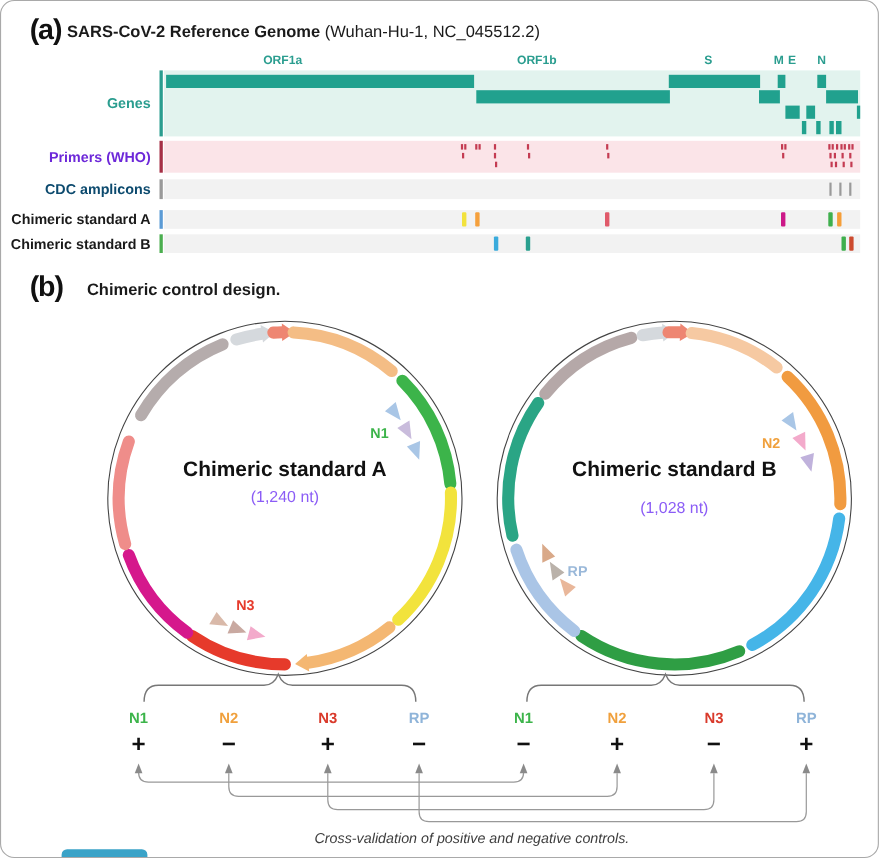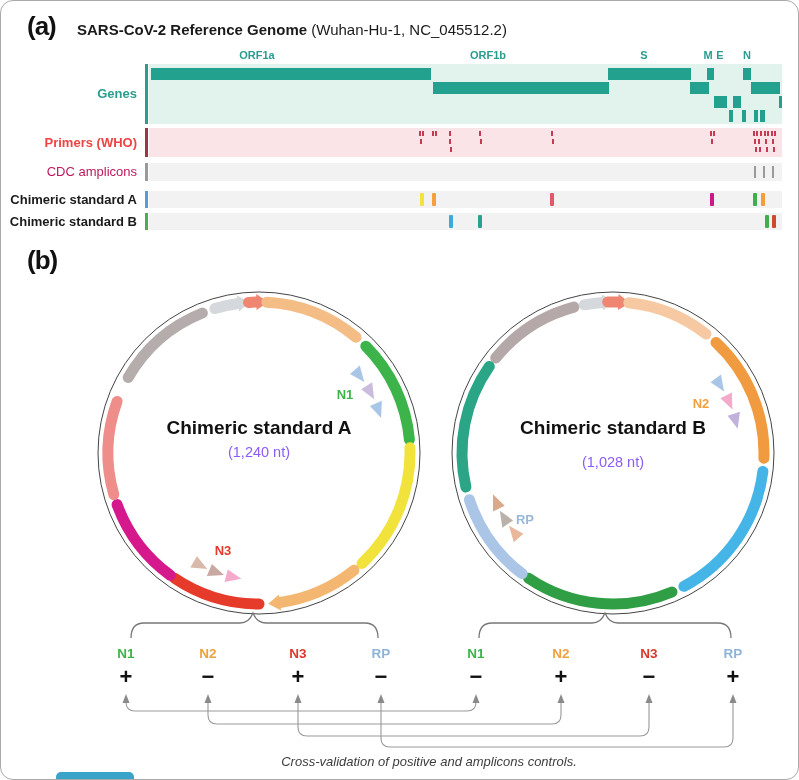--- a/index.html
+++ b/index.html
@@ -79,30 +79,31 @@
       <polygon points="560,693 556.5,702 563.5,702" fill="#8a8a8a"></polygon>
       <path d="M 297 702 L 297 726 Q 297 735 306 735 L 639 735 Q 648 735 648 726 L 648 702" fill="none" stroke="#999" stroke-width="1.1"></path>
       <polygon points="297,693 293.5,702 300.5,702" fill="#8a8a8a"></polygon>
       <polygon points="648,693 644.5,702 651.5,702" fill="#8a8a8a"></polygon>
       <path d="M 380 702 L 380 737 Q 380 746 389 746 L 723 746 Q 732 746 732 737 L 732 702" fill="none" stroke="#999" stroke-width="1.1"></path>
       <polygon points="380,693 376.5,702 383.5,702" fill="#8a8a8a"></polygon>
       <polygon points="732,693 728.5,702 735.5,702" fill="#8a8a8a"></polygon>
     </svg>
 
   <div class="tag" style="left:26px;top:10px;">(a)</div>
-  <div class="hdr" style="left:76px;top:20px;"><b>SARS-CoV-2 Reference Genome</b><span> (Wuhan-Hu-1, NC_045512.2)</span></div>
+  <div class="hdr" style="left:60px;top:20px;"><b>SARS-CoV-2 Reference Genome</b><span> (Wuhan-Hu-1, NC_045512.2)</span></div>
 
   <div class="tag" style="left:26px;top:244px;">(b)</div>
+  <div class="hdr" style="left:78px;top:254px;font-weight:bold;">Chimeric control design.</div>
 
   <div class="pname" style="left:258px;top:427px;">Chimeric standard A</div>
   <div class="psize" style="left:258px;top:451px;">(1,240 nt)</div>
   <div class="pname" style="left:612px;top:427px;">Chimeric standard B</div>
   <div class="psize" style="left:612px;top:461px;">(1,028 nt)</div>
 
-  <div id="caption">Cross-validation of positive and amplicons controls.</div>
+  <div id="caption">Cross-validation of positive and negative controls.</div>
   <div id="banner" style="background: rgb(58, 163, 200);"></div>
 <div class="axlab" style="left: 256px; top: 48px; color: rgb(42, 157, 143);">ORF1a</div>
     <div class="axlab" style="left: 487px; top: 48px; color: rgb(42, 157, 143);">ORF1b</div>
     <div class="axlab" style="left: 643px; top: 48px; color: rgb(42, 157, 143);">S</div>
     <div class="axlab" style="left: 707px; top: 48px; color: rgb(42, 157, 143);">M</div>
     <div class="axlab" style="left: 719px; top: 48px; color: rgb(42, 157, 143);">E</div>
     <div class="axlab" style="left: 746px; top: 48px; color: rgb(42, 157, 143);">N</div>
     <div class="tlabel" style="right: 661px; top: 63px; height: 60px; line-height: 60px; color: rgb(42, 157, 143); font-weight: bold;">Genes</div>
     <div class="tborder" style="left: 144px; top: 63px; height: 60px; background: rgb(42, 157, 143);"></div>
     <div class="tbg" style="left: 148px; top: 63px; width: 633px; height: 60px; background: rgb(226, 243, 238);"></div>
@@ -113,21 +114,21 @@
     <div class="gblock" style="left: 432px; top: 81px; width: 176px; background: rgb(33, 161, 142);"></div>
     <div class="gblock" style="left: 689px; top: 81px; width: 19px; background: rgb(33, 161, 142);"></div>
     <div class="gblock" style="left: 750px; top: 81px; width: 29px; background: rgb(33, 161, 142);"></div>
     <div class="gblock" style="left: 713px; top: 95px; width: 13px; background: rgb(33, 161, 142);"></div>
     <div class="gblock" style="left: 732px; top: 95px; width: 8px; background: rgb(33, 161, 142);"></div>
     <div class="gblock" style="left: 778px; top: 95px; width: 3px; background: rgb(33, 161, 142);"></div>
     <div class="gblock" style="left: 728px; top: 109px; width: 4px; background: rgb(33, 161, 142);"></div>
     <div class="gblock" style="left: 741px; top: 109px; width: 4px; background: rgb(33, 161, 142);"></div>
     <div class="gblock" style="left: 753px; top: 109px; width: 4px; background: rgb(33, 161, 142);"></div>
     <div class="gblock" style="left: 759px; top: 109px; width: 5px; background: rgb(33, 161, 142);"></div>
-    <div class="tlabel" style="right: 661px; top: 127px; height: 29px; line-height: 29px; color: #ef4444; font-weight: bold;">Primers (WHO)</div>
+    <div class="tlabel" style="right: 661px; top: 127px; height: 29px; line-height: 29px; color: #6d28d9; font-weight: bold;">Primers (WHO)</div>
     <div class="tborder" style="left: 144px; top: 127px; height: 29px; background: rgb(166, 48, 70);"></div>
     <div class="tbg" style="left: 148px; top: 127px; width: 633px; height: 29px; background: rgb(251, 228, 232);"></div>
     <div class="ptick" style="left: 418px; top: 130px; background: rgb(196, 59, 82);"></div>
     <div class="ptick" style="left: 421px; top: 130px; background: rgb(196, 59, 82);"></div>
     <div class="ptick" style="left: 431px; top: 130px; background: rgb(196, 59, 82);"></div>
     <div class="ptick" style="left: 434px; top: 130px; background: rgb(196, 59, 82);"></div>
     <div class="ptick" style="left: 448px; top: 130px; background: rgb(196, 59, 82);"></div>
     <div class="ptick" style="left: 478px; top: 130px; background: rgb(196, 59, 82);"></div>
     <div class="ptick" style="left: 550px; top: 130px; background: rgb(196, 59, 82);"></div>
     <div class="ptick" style="left: 709px; top: 130px; background: rgb(196, 59, 82);"></div>
@@ -146,21 +147,21 @@
     <div class="ptick" style="left: 710px; top: 138px; background: rgb(196, 59, 82);"></div>
     <div class="ptick" style="left: 753px; top: 138px; background: rgb(196, 59, 82);"></div>
     <div class="ptick" style="left: 757px; top: 138px; background: rgb(196, 59, 82);"></div>
     <div class="ptick" style="left: 764px; top: 138px; background: rgb(196, 59, 82);"></div>
     <div class="ptick" style="left: 771px; top: 138px; background: rgb(196, 59, 82);"></div>
     <div class="ptick" style="left: 449px; top: 146px; background: rgb(196, 59, 82);"></div>
     <div class="ptick" style="left: 754px; top: 146px; background: rgb(196, 59, 82);"></div>
     <div class="ptick" style="left: 758px; top: 146px; background: rgb(196, 59, 82);"></div>
     <div class="ptick" style="left: 765px; top: 146px; background: rgb(196, 59, 82);"></div>
     <div class="ptick" style="left: 772px; top: 146px; background: rgb(196, 59, 82);"></div>
-    <div class="tlabel" style="right: 661px; top: 162px; height: 18px; line-height: 18px; color: #be185d; font-weight: normal;">CDC amplicons</div>
+    <div class="tlabel" style="right: 661px; top: 162px; height: 18px; line-height: 18px; color: #0c4a6e; font-weight: bold;">CDC amplicons</div>
     <div class="tborder" style="left: 144px; top: 162px; height: 18px; background: rgb(154, 154, 154);"></div>
     <div class="tbg" style="left: 148px; top: 162px; width: 633px; height: 18px; background: rgb(242, 242, 242);"></div>
     <div class="cbar" style="left: 753px; top: 165px; background: rgb(154, 154, 154);"></div>
     <div class="cbar" style="left: 762px; top: 165px; background: rgb(154, 154, 154);"></div>
     <div class="cbar" style="left: 771px; top: 165px; background: rgb(154, 154, 154);"></div>
     <div class="tlabel" style="right: 661px; top: 190px; height: 17px; line-height: 17px; color: rgb(26, 26, 26); font-weight: bold;">Chimeric standard A</div>
     <div class="tborder" style="left: 144px; top: 190px; height: 17px; background: rgb(91, 155, 213);"></div>
     <div class="tbg" style="left: 148px; top: 190px; width: 633px; height: 17px; background: rgb(242, 242, 242);"></div>
     <div class="cmark" style="left: 419px; top: 192px; background: rgb(242, 226, 60);"></div>
     <div class="cmark" style="left: 431px; top: 192px; background: rgb(245, 160, 60);"></div>

